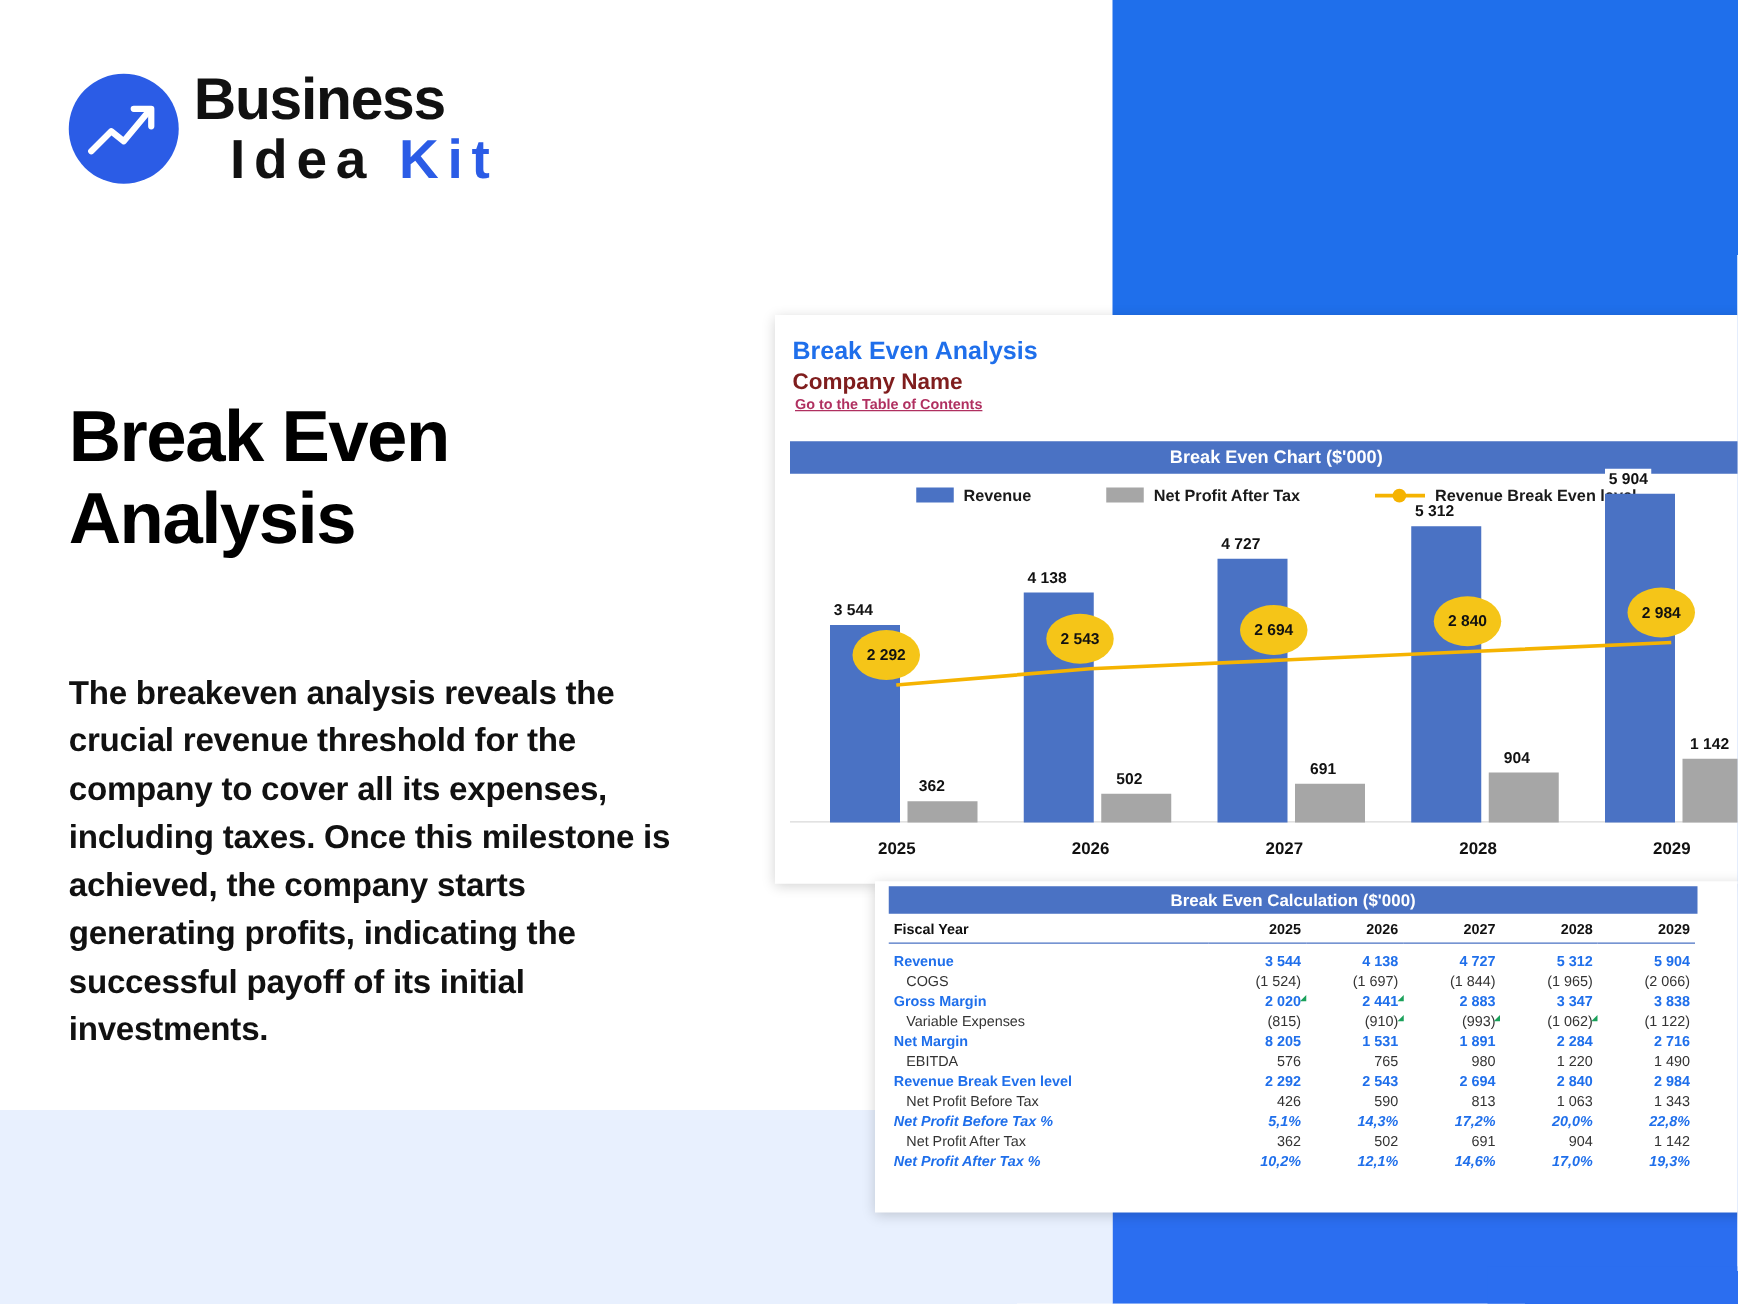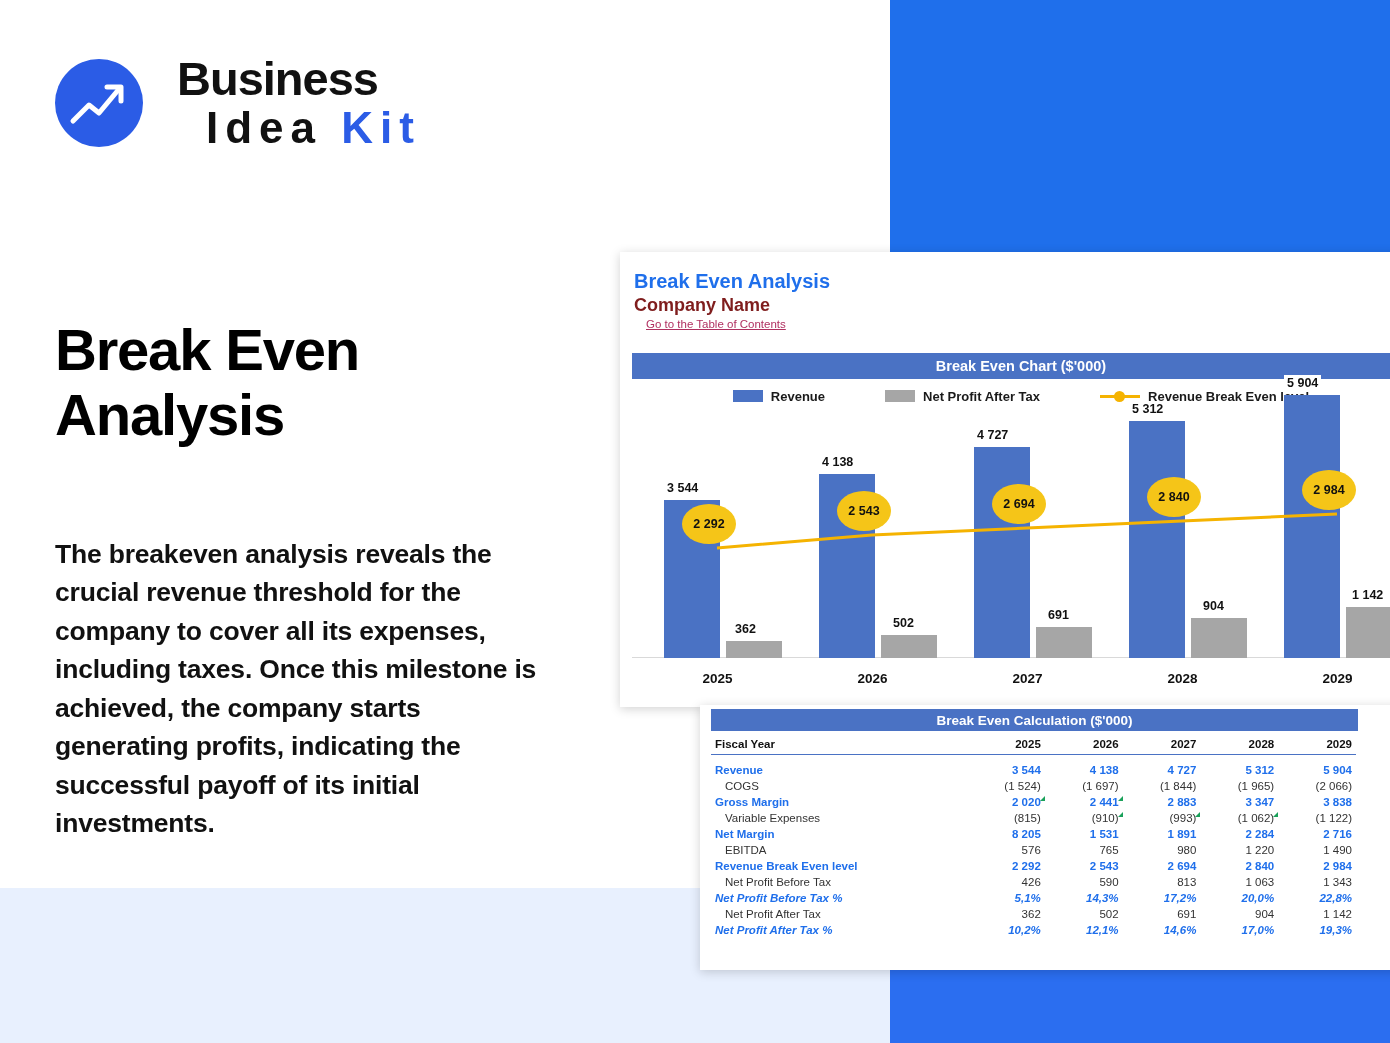--- a/index.html
+++ b/index.html
@@ -57,21 +57,21 @@
     background: #2b6ef0;
   }
 
   
   .logo-wrap {
     position: absolute;
     left: 55px;
     top: 55px;
     display: flex;
     align-items: center;
-    gap: 34px;
+    gap: 12px;
   }
   .logo-mark {
     width: 88px;
     height: 88px;
     border-radius: 50%;
     background: #2b5ce6;
     position: relative;
     flex: none;
   }
   .logo-text {
@@ -143,24 +143,24 @@
   .card-company {
     position: absolute;
     left: 14px;
     top: 43px;
     font-size: 18px;
     font-weight: bold;
     color: #7f1d1d;
   }
   .card-link {
     position: absolute;
-    left: 26px;
+    left: 16px;
     top: 66px;
     font-size: 11.5px;
-    font-weight: normal;
+    font-weight: bold;
     color: #b03060;
     text-decoration: underline;
   }
   .chart-header {
     position: absolute;
     left: 12px;
     top: 101px;
     width: 778px;
     height: 26px;
     background: #4a72c4;

